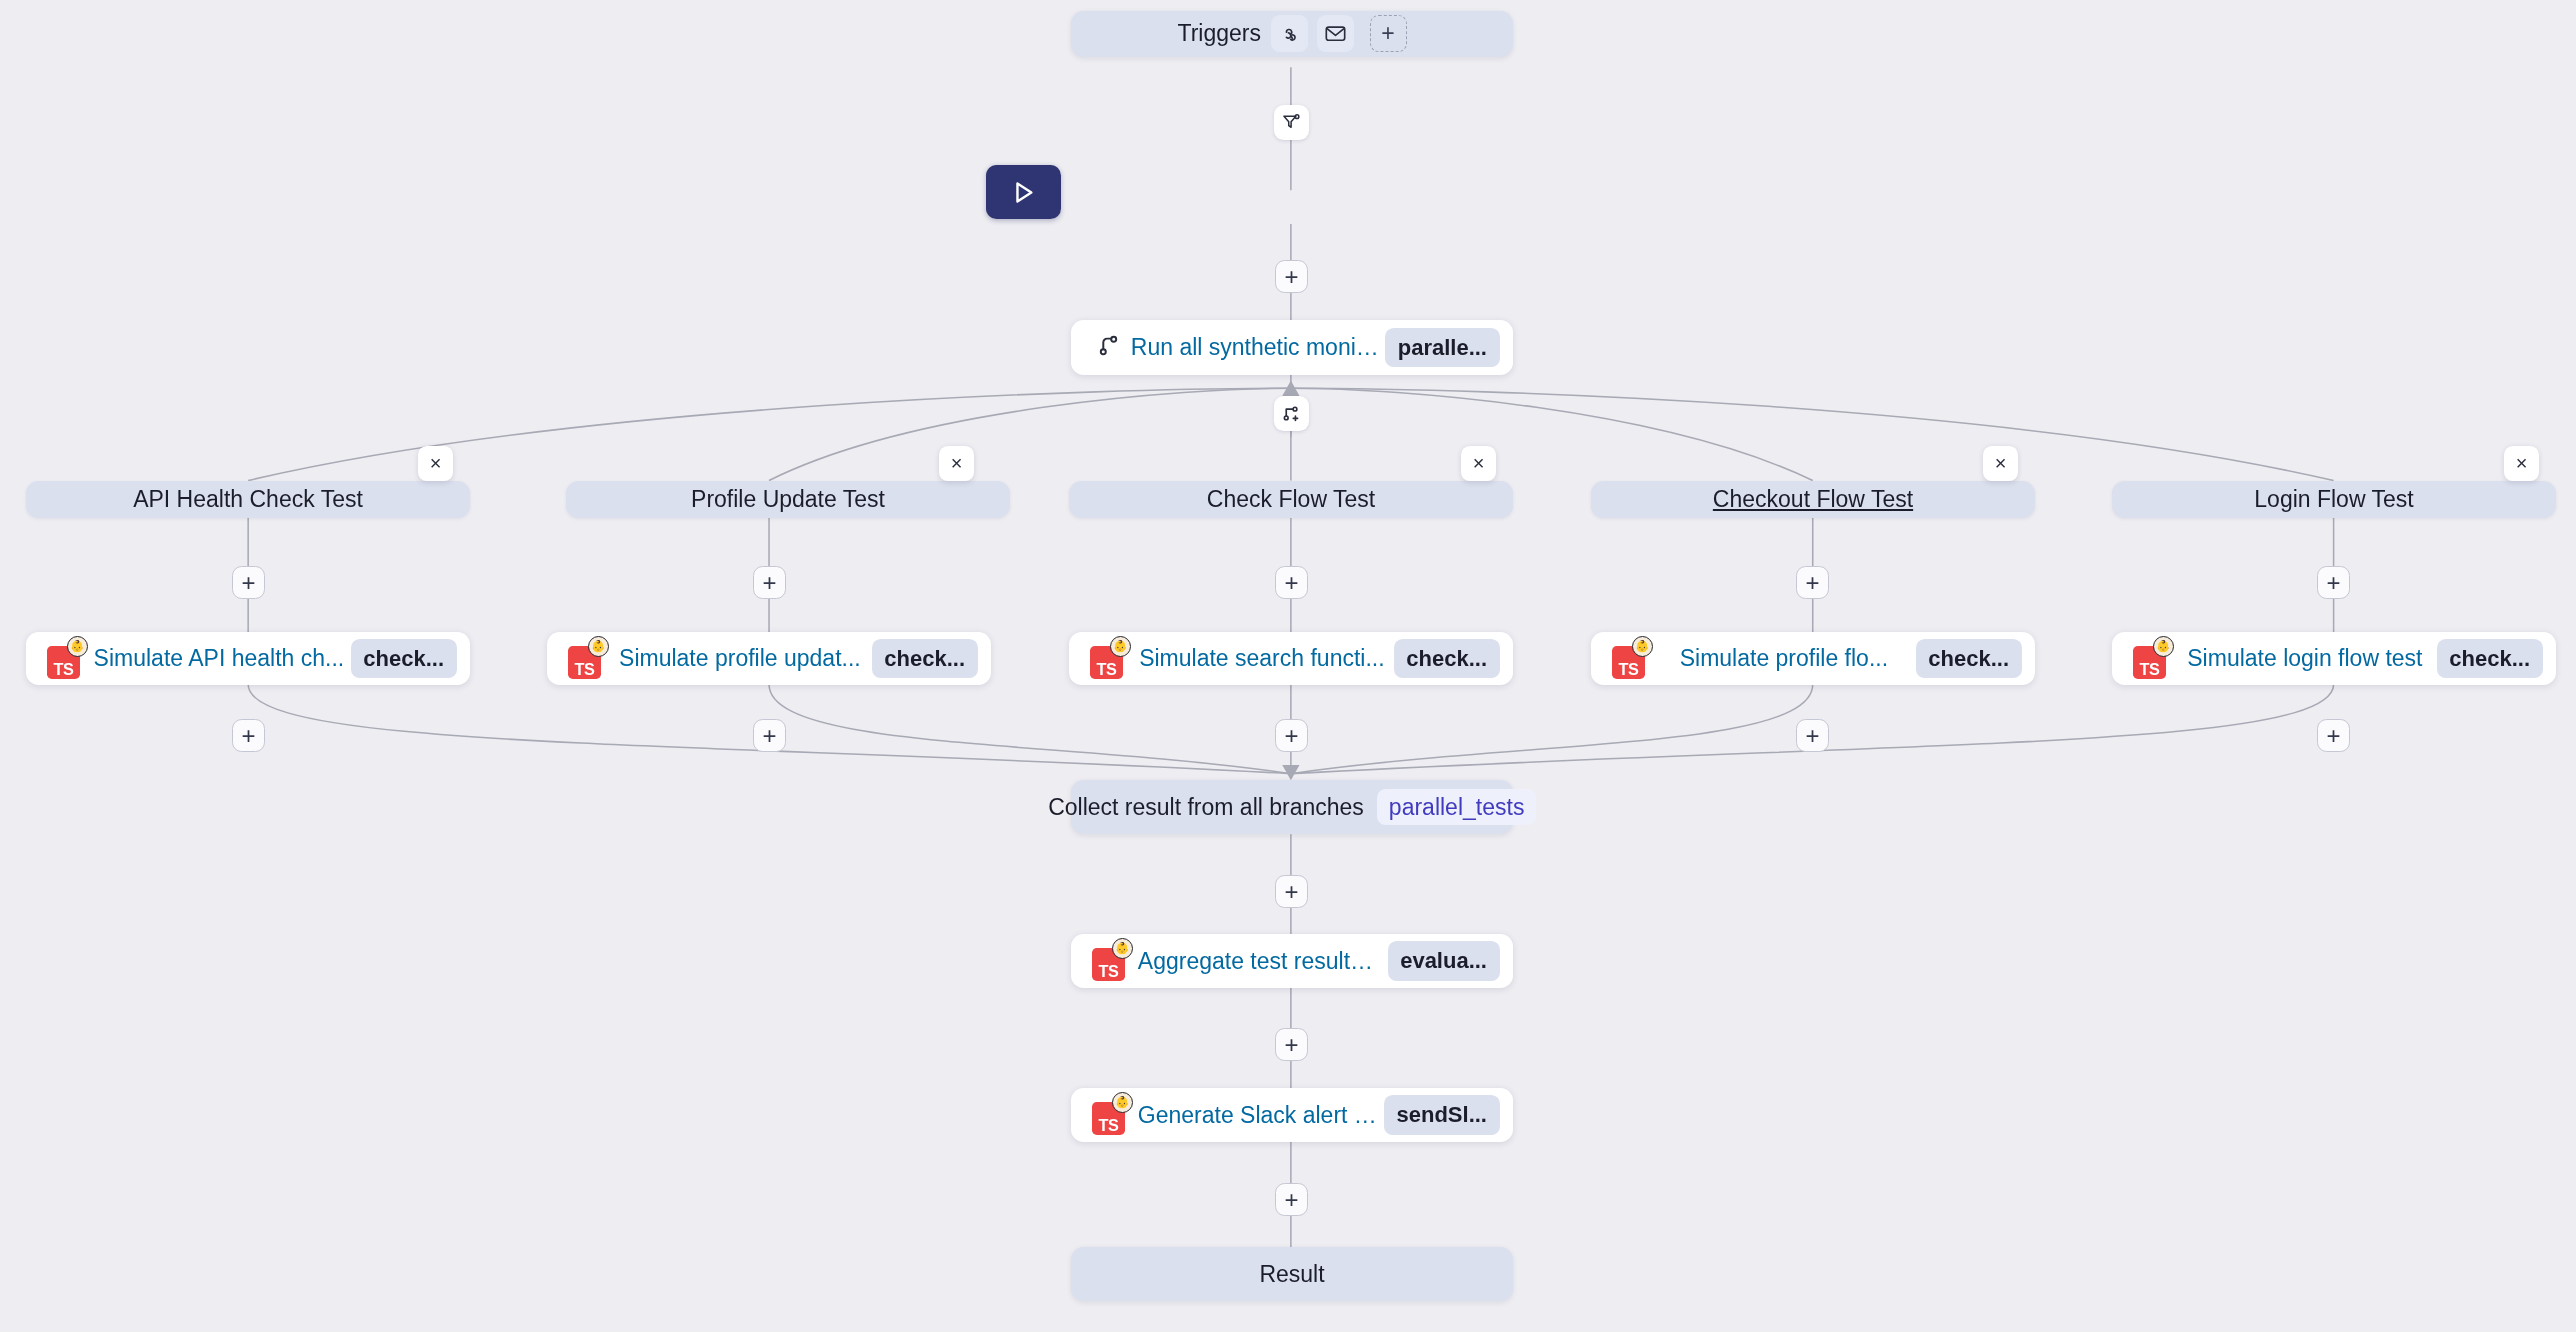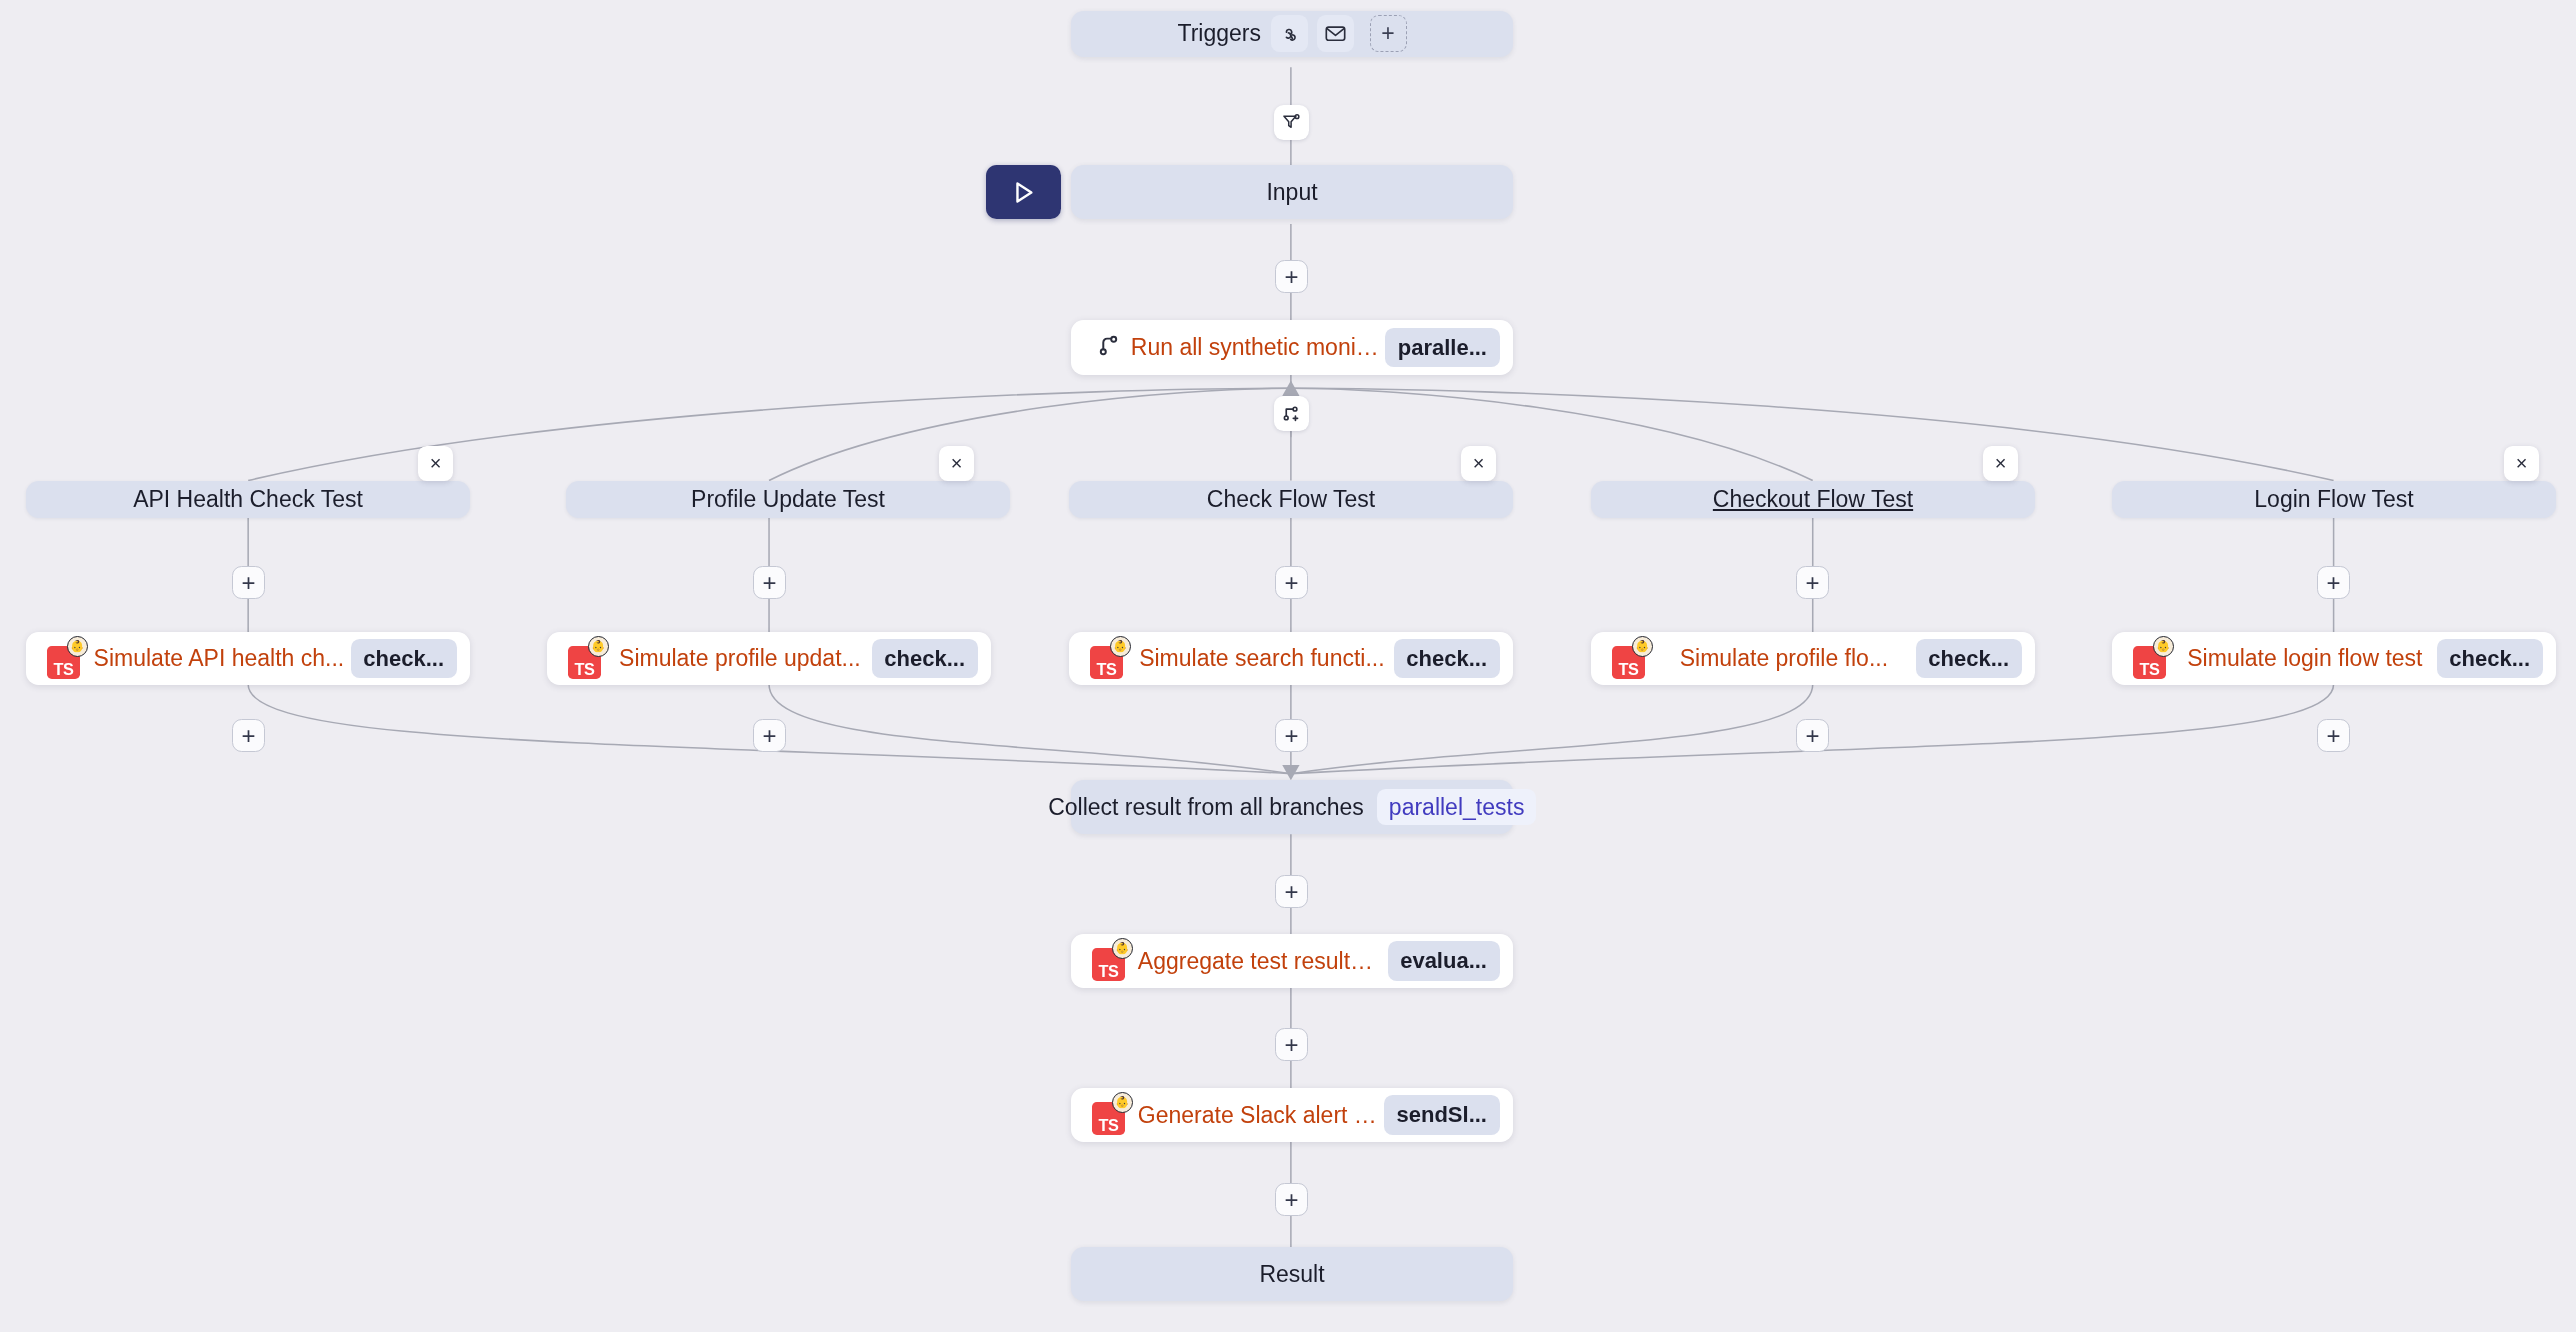--- a/index.html
+++ b/index.html
@@ -29,21 +29,21 @@
   .card {
     position: absolute;
     background: #ffffff;
     border-radius: 12.5px;
     display: flex; align-items: center;
     box-shadow: 0 1.9px 6.7px rgba(60,64,95,.13);
     white-space: nowrap;
   }
   .card .card-title {
     flex: 1; text-align: center;
-    font-size: 23px; color: #c2410c;
+    font-size: 23px; color: #0369a1;
     overflow: hidden; text-overflow: ellipsis;
     padding: 0 5.8px;
   }
   .chip {
     background: #dbe0ee;
     border-radius: 8.7px;
     font-size: 22px; font-weight: bold;
     color: #1b1d2b;
     padding: 6.7px 12.5px;
     margin-right: 13.5px;
@@ -196,23 +196,20 @@
       <path d="M2.5 4 h15 l-6 7 v7 l-3 -2 v-5 z"></path>
       <circle cx="19" cy="4.6" r="2.3"></circle>
     </svg>
   </div>
 
   <div class="run-btn" style="left:986px; top:165px; width:75px; height:54px;">
     <svg width="29" height="29" viewBox="0 0 24 24" fill="none" stroke="#ffffff" stroke-width="2" stroke-linejoin="round">
       <path d="M7 4.5 L18.5 12 L7 19.5 Z"></path>
     </svg>
   </div>
-  <div class="pill" style="left:1071px; top:165px; width:442px; height:54px;">
-    <span>Input</span>
-  </div>
 
   <div class="wire-btn" style="left:1275px; top:260px;">+</div>
 
   <div class="card" style="left:1071px; top:320px; width:442px; height:55px;">
     <span class="ts-wrap" style="width:29px;height:29px;margin-left:25px;">
       <svg width="25" height="25" viewBox="0 0 24 24" fill="none" stroke="#2b2e3d" stroke-width="1.9" stroke-linecap="round" stroke-linejoin="round">
         <circle cx="7" cy="18" r="2.4"></circle>
         <circle cx="17" cy="6" r="2.4"></circle>
         <path d="M7 15.6 V9 a3.6 3.6 0 0 1 3.6 -3.6 h4"></path>
       </svg>

